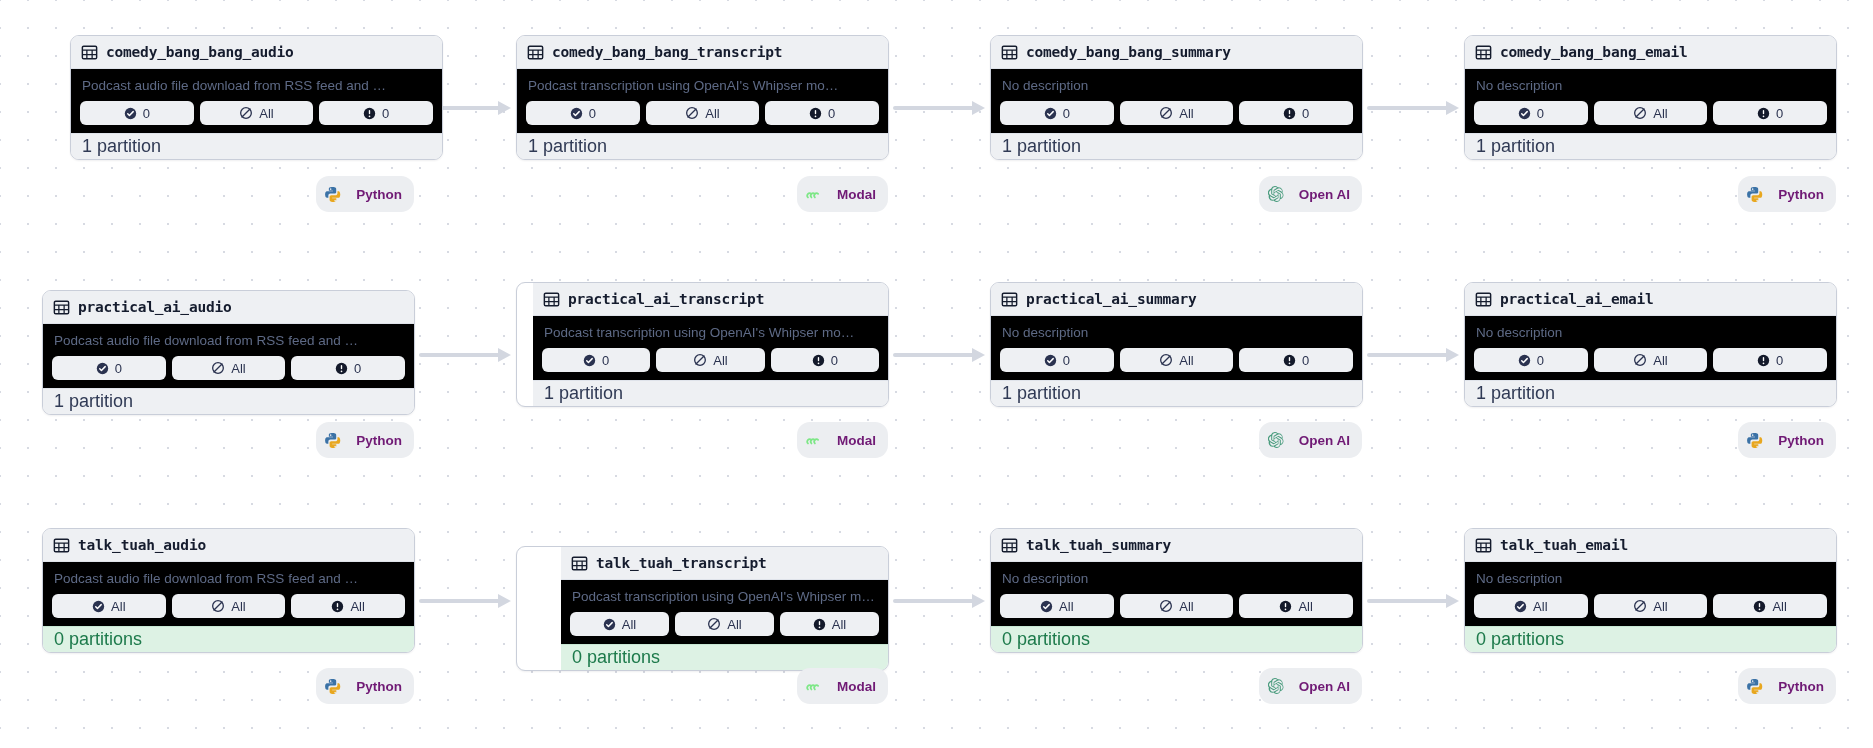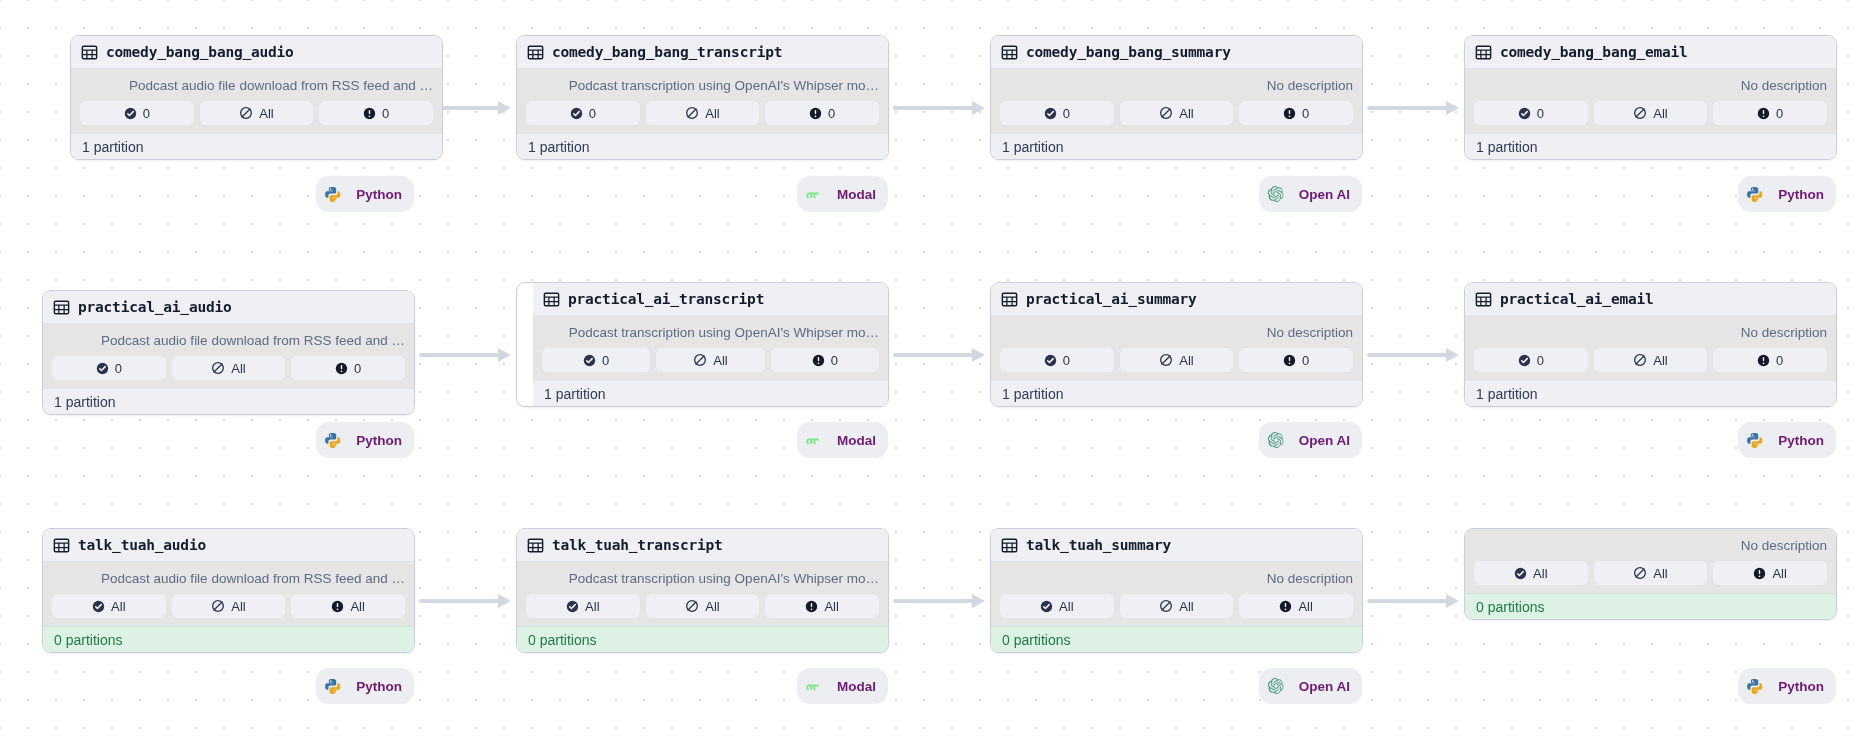--- a/index.html
+++ b/index.html
@@ -82,22 +82,21 @@
     font-size: 14.5px;
     font-weight: 700;
     letter-spacing: -0.2px;
     color: #151c2e;
     white-space: nowrap;
     overflow: hidden;
   }
 
   .card-body {
     padding: 7px 9px 8px 9px;
-    background: #e5e5e5;
-    text-align: right;
+    background: #000000;
   }
 
   .card-desc {
     font-size: 13.5px;
     color: #5e6a86;
     white-space: nowrap;
     overflow: hidden;
     text-overflow: ellipsis;
     line-height: 19px;
     padding-left: 2px;
@@ -122,21 +121,21 @@
     color: #2b3350;
   }
 
   .status-pill svg { display: block; }
 
   .card-footer {
     height: 26px;
     display: flex;
     align-items: center;
     padding: 0 11px;
-    font-size: 14px;
+    font-size: 18px;
     background: #eef0f3;
     border-top: 1px solid #dfe3ea;
     color: #303a55;
   }
 
   .card-footer.empty {
     background: #ddf2e4;
     border-top: 1px solid #c7e7d3;
     color: #1d7a4b;
   }
@@ -681,21 +680,21 @@
     </div>
     <div class="kind-tag" style="top:668px;right:1459px;">
       <span>
         <svg width="16" height="16" viewBox="0 0 32 32" xmlns="http://www.w3.org/2000/svg">
           <path d="M15.9 2.2c-1.9 0-3.6.2-5.1.5-2.6.5-3.1 1.5-3.1 3.3v3.4h8.3v1.1H4.6c-1.9 0-3.5 1.1-4 3.2-.6 2.4-.6 3.9 0 6.4.4 1.9 1.5 3.2 3.4 3.2h2.7v-4.1c0-2.1 1.9-4 4.1-4h8.3c1.8 0 3.3-1.5 3.3-3.3V6c0-1.8-1.5-3.1-3.3-3.4-1.1-.2-2.3-.4-3.2-.4zm-4.5 2.5c.8 0 1.5.7 1.5 1.6s-.7 1.5-1.5 1.5c-.9 0-1.6-.7-1.6-1.5s.7-1.6 1.6-1.6z" fill="#3b72a6"></path>
           <path d="M24.9 10.5v4c0 2.2-1.9 4.1-4.1 4.1h-8.3c-1.8 0-3.3 1.5-3.3 3.3v6.2c0 1.8 1.5 2.8 3.3 3.3 2.1.6 4.2.7 6.8 0 1.7-.5 3.3-1.5 3.3-3.3v-3.4h-8.3v-1.1h12.4c1.9 0 2.6-1.3 3.3-3.3.7-2 .7-4 0-6.5-.5-1.9-1.4-3.3-3.3-3.3h-1.8zm-4.7 16.9c.9 0 1.6.7 1.6 1.5 0 .9-.7 1.6-1.6 1.6s-1.5-.7-1.5-1.6c0-.8.6-1.5 1.5-1.5z" fill="#e8a71f"></path>
         </svg>
       </span>
       <span>Python</span>
     </div>
-    <div class="asset-card" style="left:516px;top:528px;">
+    <div class="asset-card" style="left:516px;top:546px;padding-left:44px;">
       <div class="card-header">
         <span>
           <svg class="table-icon" viewBox="0 0 20 20" fill="none" xmlns="http://www.w3.org/2000/svg">
             <rect x="1.6" y="2.6" width="16.8" height="14.8" rx="1.6" stroke="#151c2e" stroke-width="1.7"></rect>
             <path d="M1.6 7.3h16.8M1.6 12.4h16.8M6.9 7.3v10.1M13.1 7.3v10.1" stroke="#151c2e" stroke-width="1.5"></path>
           </svg>
         </span>
         <span class="card-title">talk_tuah_transcript</span>
       </div>
       <div class="card-body">
@@ -792,20 +791,29 @@
     </div>
     <div class="kind-tag" style="top:668px;right:511px;">
       <span>
         <svg width="16" height="16" viewBox="0 0 24 24" xmlns="http://www.w3.org/2000/svg">
           <path d="M21.6 9.8a5.9 5.9 0 00-.5-4.9 6 6 0 00-6.4-2.9A5.9 5.9 0 0010.2.1a6 6 0 00-5.7 4.1A5.9 5.9 0 00.6 7.1a6 6 0 00.7 7A5.9 5.9 0 001.8 19a6 6 0 006.4 2.9 5.9 5.9 0 004.5 2 6 6 0 005.7-4.2 5.9 5.9 0 003.9-2.8 6 6 0 00-.7-7zM13.3 22.4a4.5 4.5 0 01-2.9-1l.1-.1 4.8-2.8a.8.8 0 00.4-.7v-6.8l2 1.2v5.6a4.5 4.5 0 01-4.4 4.6zM3.7 18.3a4.4 4.4 0 01-.5-3l.1.1 4.8 2.8a.8.8 0 00.8 0l5.9-3.4v2.3l-5 2.9a4.5 4.5 0 01-6.1-1.7zM2.4 7.9A4.5 4.5 0 014.8 6v5.7a.8.8 0 00.4.7l5.9 3.4-2 1.2-4.8-2.8a4.5 4.5 0 01-1.9-6.3zm16.6 3.9L13.1 8.3l2-1.1L19.9 10a4.5 4.5 0 01-.7 8.1v-5.7a.8.8 0 00-.4-.7zm2-3l-.1-.1-4.8-2.8a.8.8 0 00-.8 0L9.4 9.3V7l5-2.9a4.5 4.5 0 016.6 4.7zM8.3 12.9l-2-1.2V6.1a4.5 4.5 0 017.4-3.5l-.1.1-4.8 2.8a.8.8 0 00-.4.7zm1.1-2.4L12 9l2.6 1.5v3L12 15l-2.6-1.5z" fill="#4a9c7e"></path>
         </svg>
       </span>
       <span>Open AI</span>
     </div>
     <div class="asset-card" style="left:1464px;top:528px;">
+      <div class="card-header">
+        <span>
+          <svg class="table-icon" viewBox="0 0 20 20" fill="none" xmlns="http://www.w3.org/2000/svg">
+            <rect x="1.6" y="2.6" width="16.8" height="14.8" rx="1.6" stroke="#151c2e" stroke-width="1.7"></rect>
+            <path d="M1.6 7.3h16.8M1.6 12.4h16.8M6.9 7.3v10.1M13.1 7.3v10.1" stroke="#151c2e" stroke-width="1.5"></path>
+          </svg>
+        </span>
+        <span class="card-title">talk_tuah_email</span>
+      </div>
       <div class="card-body">
         <div class="card-desc">No description</div>
         <div class="status-row">
           <div class="status-pill">
             <span>
               <svg width="13" height="13" viewBox="0 0 16 16" xmlns="http://www.w3.org/2000/svg">
                 <circle cx="8" cy="8" r="7" fill="#2b3350"></circle>
                 <path d="M4.6 8.2l2.1 2.2 4.6-4.7" stroke="#ffffff" stroke-width="1.8" fill="none" stroke-linecap="round" stroke-linejoin="round"></path>
               </svg>
             </span>

